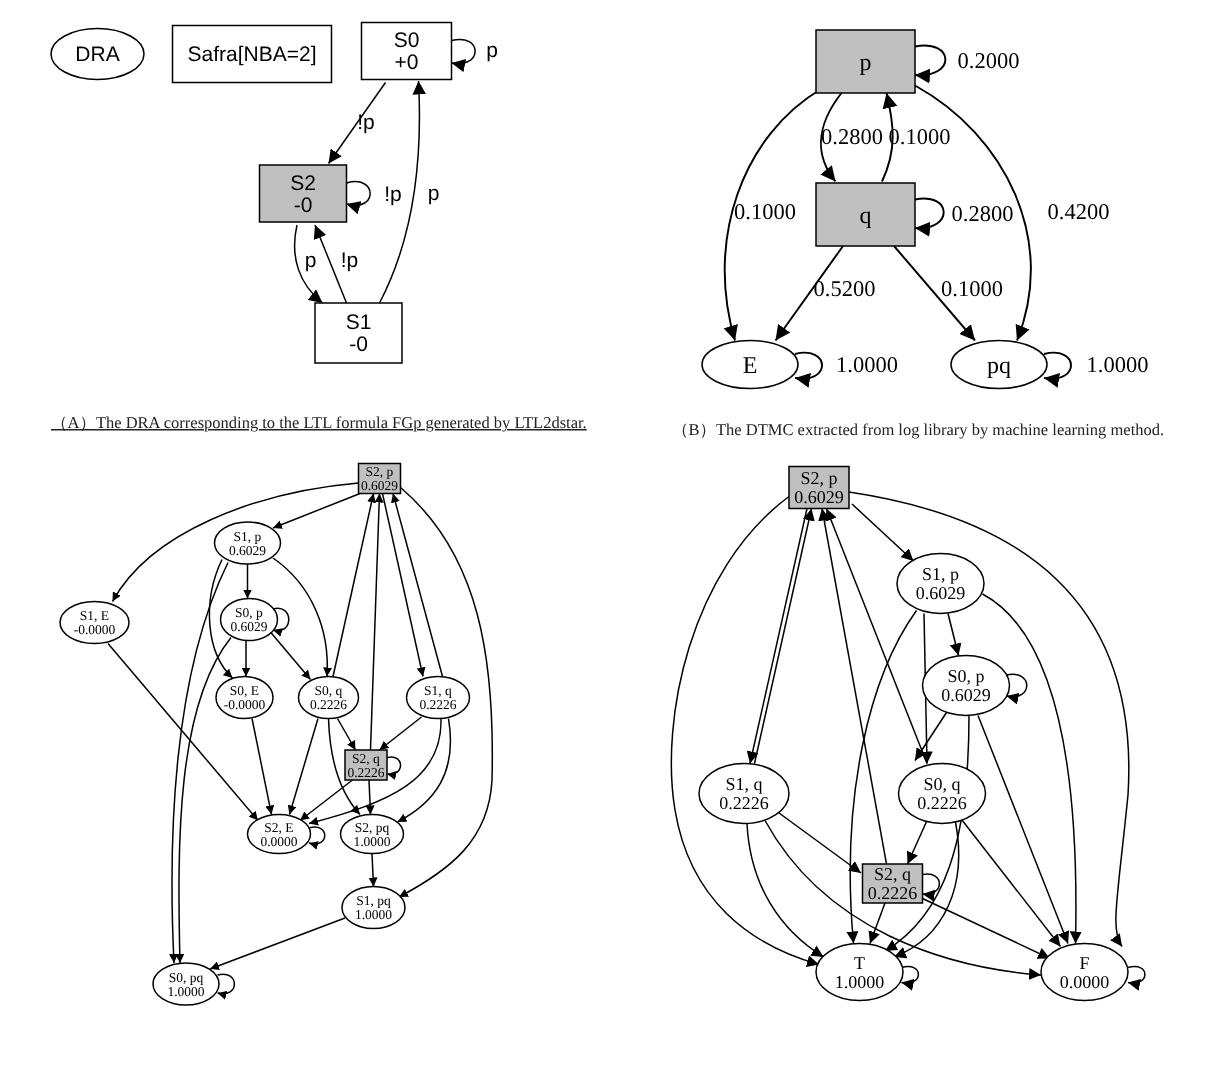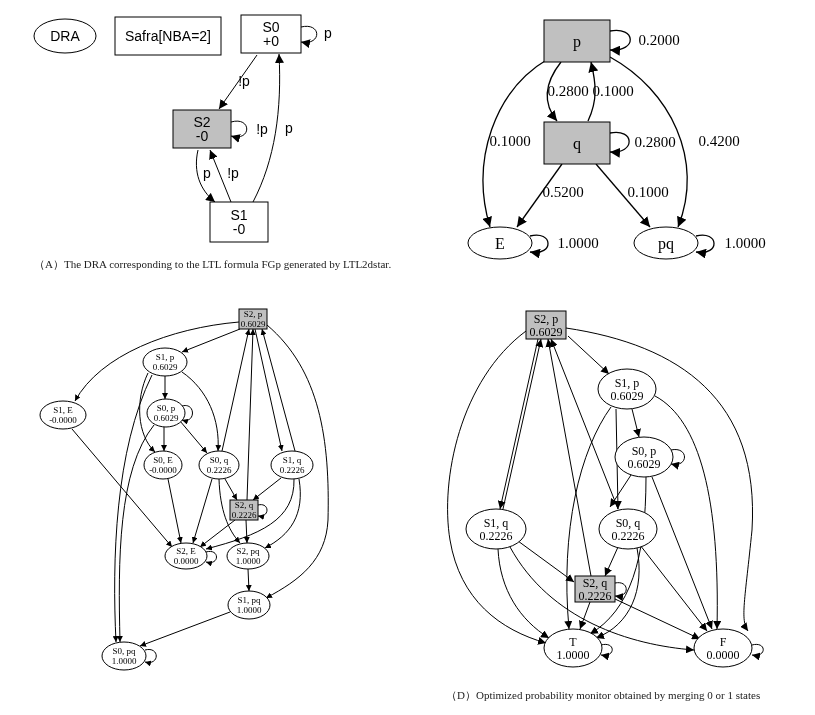--- a/index.html
+++ b/index.html
@@ -67,21 +67,21 @@
         <rect x="173" y="110" width="58" height="38" fill="#c0c0c0" stroke="#000000" stroke-width="1"></rect>
         <text x="202" y="126.55000000000001" font-size="14" text-anchor="middle" fill="#000000">S2</text>
         <text x="202" y="141.25" font-size="14" text-anchor="middle" fill="#000000">-0</text>
       </g>
       <g>
         <rect x="210" y="202" width="58" height="40" fill="#ffffff" stroke="#000000" stroke-width="1"></rect>
         <text x="239" y="219.55" font-size="14" text-anchor="middle" fill="#000000">S1</text>
         <text x="239" y="234.25" font-size="14" text-anchor="middle" fill="#000000">-0</text>
       </g>
     </svg>
-  <div class="caption" style="left:34px;top:257px;">（A）The DRA corresponding to the LTL formula FGp generated by LTL2dstar.</div>
+  <div class="caption" style="left:34px;top:274px;text-decoration:underline;">（A）The DRA corresponding to the LTL formula FGp generated by LTL2dstar.</div>
 </div>
 
 <div class="panel" style="left:400px;top:0;width:415px;height:300px;">
   <svg id="svgB" class="serif" width="415" height="280">
       <defs>
         <marker id="arrow-B" markerWidth="10" markerHeight="10" refX="10" refY="5" orient="auto" markerUnits="userSpaceOnUse">
           <path d="M0,0 L10,5 L0,10 Z" fill="#000000"></path>
         </marker>
       </defs>
       <g>
@@ -134,20 +134,21 @@
       </g>
       <g>
         <ellipse cx="100" cy="243" rx="32" ry="16" fill="#ffffff" stroke="#000000" stroke-width="1"></ellipse>
         <text x="100" y="248.6" font-size="16" text-anchor="middle" fill="#000000">E</text>
       </g>
       <g>
         <ellipse cx="266" cy="243" rx="32" ry="16" fill="#ffffff" stroke="#000000" stroke-width="1"></ellipse>
         <text x="266" y="248.6" font-size="16" text-anchor="middle" fill="#000000">pq</text>
       </g>
     </svg>
+  <div class="caption" style="left:48px;top:279px;">（B）The DTMC extracted from log library by machine learning method.</div>
 </div>
 
 <div class="panel" style="left:0;top:300px;width:400px;height:415px;">
   <svg id="svgC" class="serif" width="400" height="380">
       <defs>
         <marker id="arrow-C" markerWidth="6" markerHeight="6" refX="6" refY="3" orient="auto" markerUnits="userSpaceOnUse">
           <path d="M0,0 L6,3 L0,6 Z" fill="#000000"></path>
         </marker>
       </defs>
       <g>
@@ -422,14 +423,13 @@
         <ellipse cx="173" cy="348" rx="29" ry="19" fill="#ffffff" stroke="#000000" stroke-width="1"></ellipse>
         <text x="173" y="345.9" font-size="12" text-anchor="middle" fill="#000000">T</text>
         <text x="173" y="358.5" font-size="12" text-anchor="middle" fill="#000000">1.0000</text>
       </g>
       <g>
         <ellipse cx="323" cy="348" rx="29" ry="19" fill="#ffffff" stroke="#000000" stroke-width="1"></ellipse>
         <text x="323" y="345.9" font-size="12" text-anchor="middle" fill="#000000">F</text>
         <text x="323" y="358.5" font-size="12" text-anchor="middle" fill="#000000">0.0000</text>
       </g>
     </svg>
-  <div class="caption" style="left:46px;top:388px;">（D）Optimized probability monitor obtained by merging 0 or 1 states</div>
 </div>
 
 </body></html>

